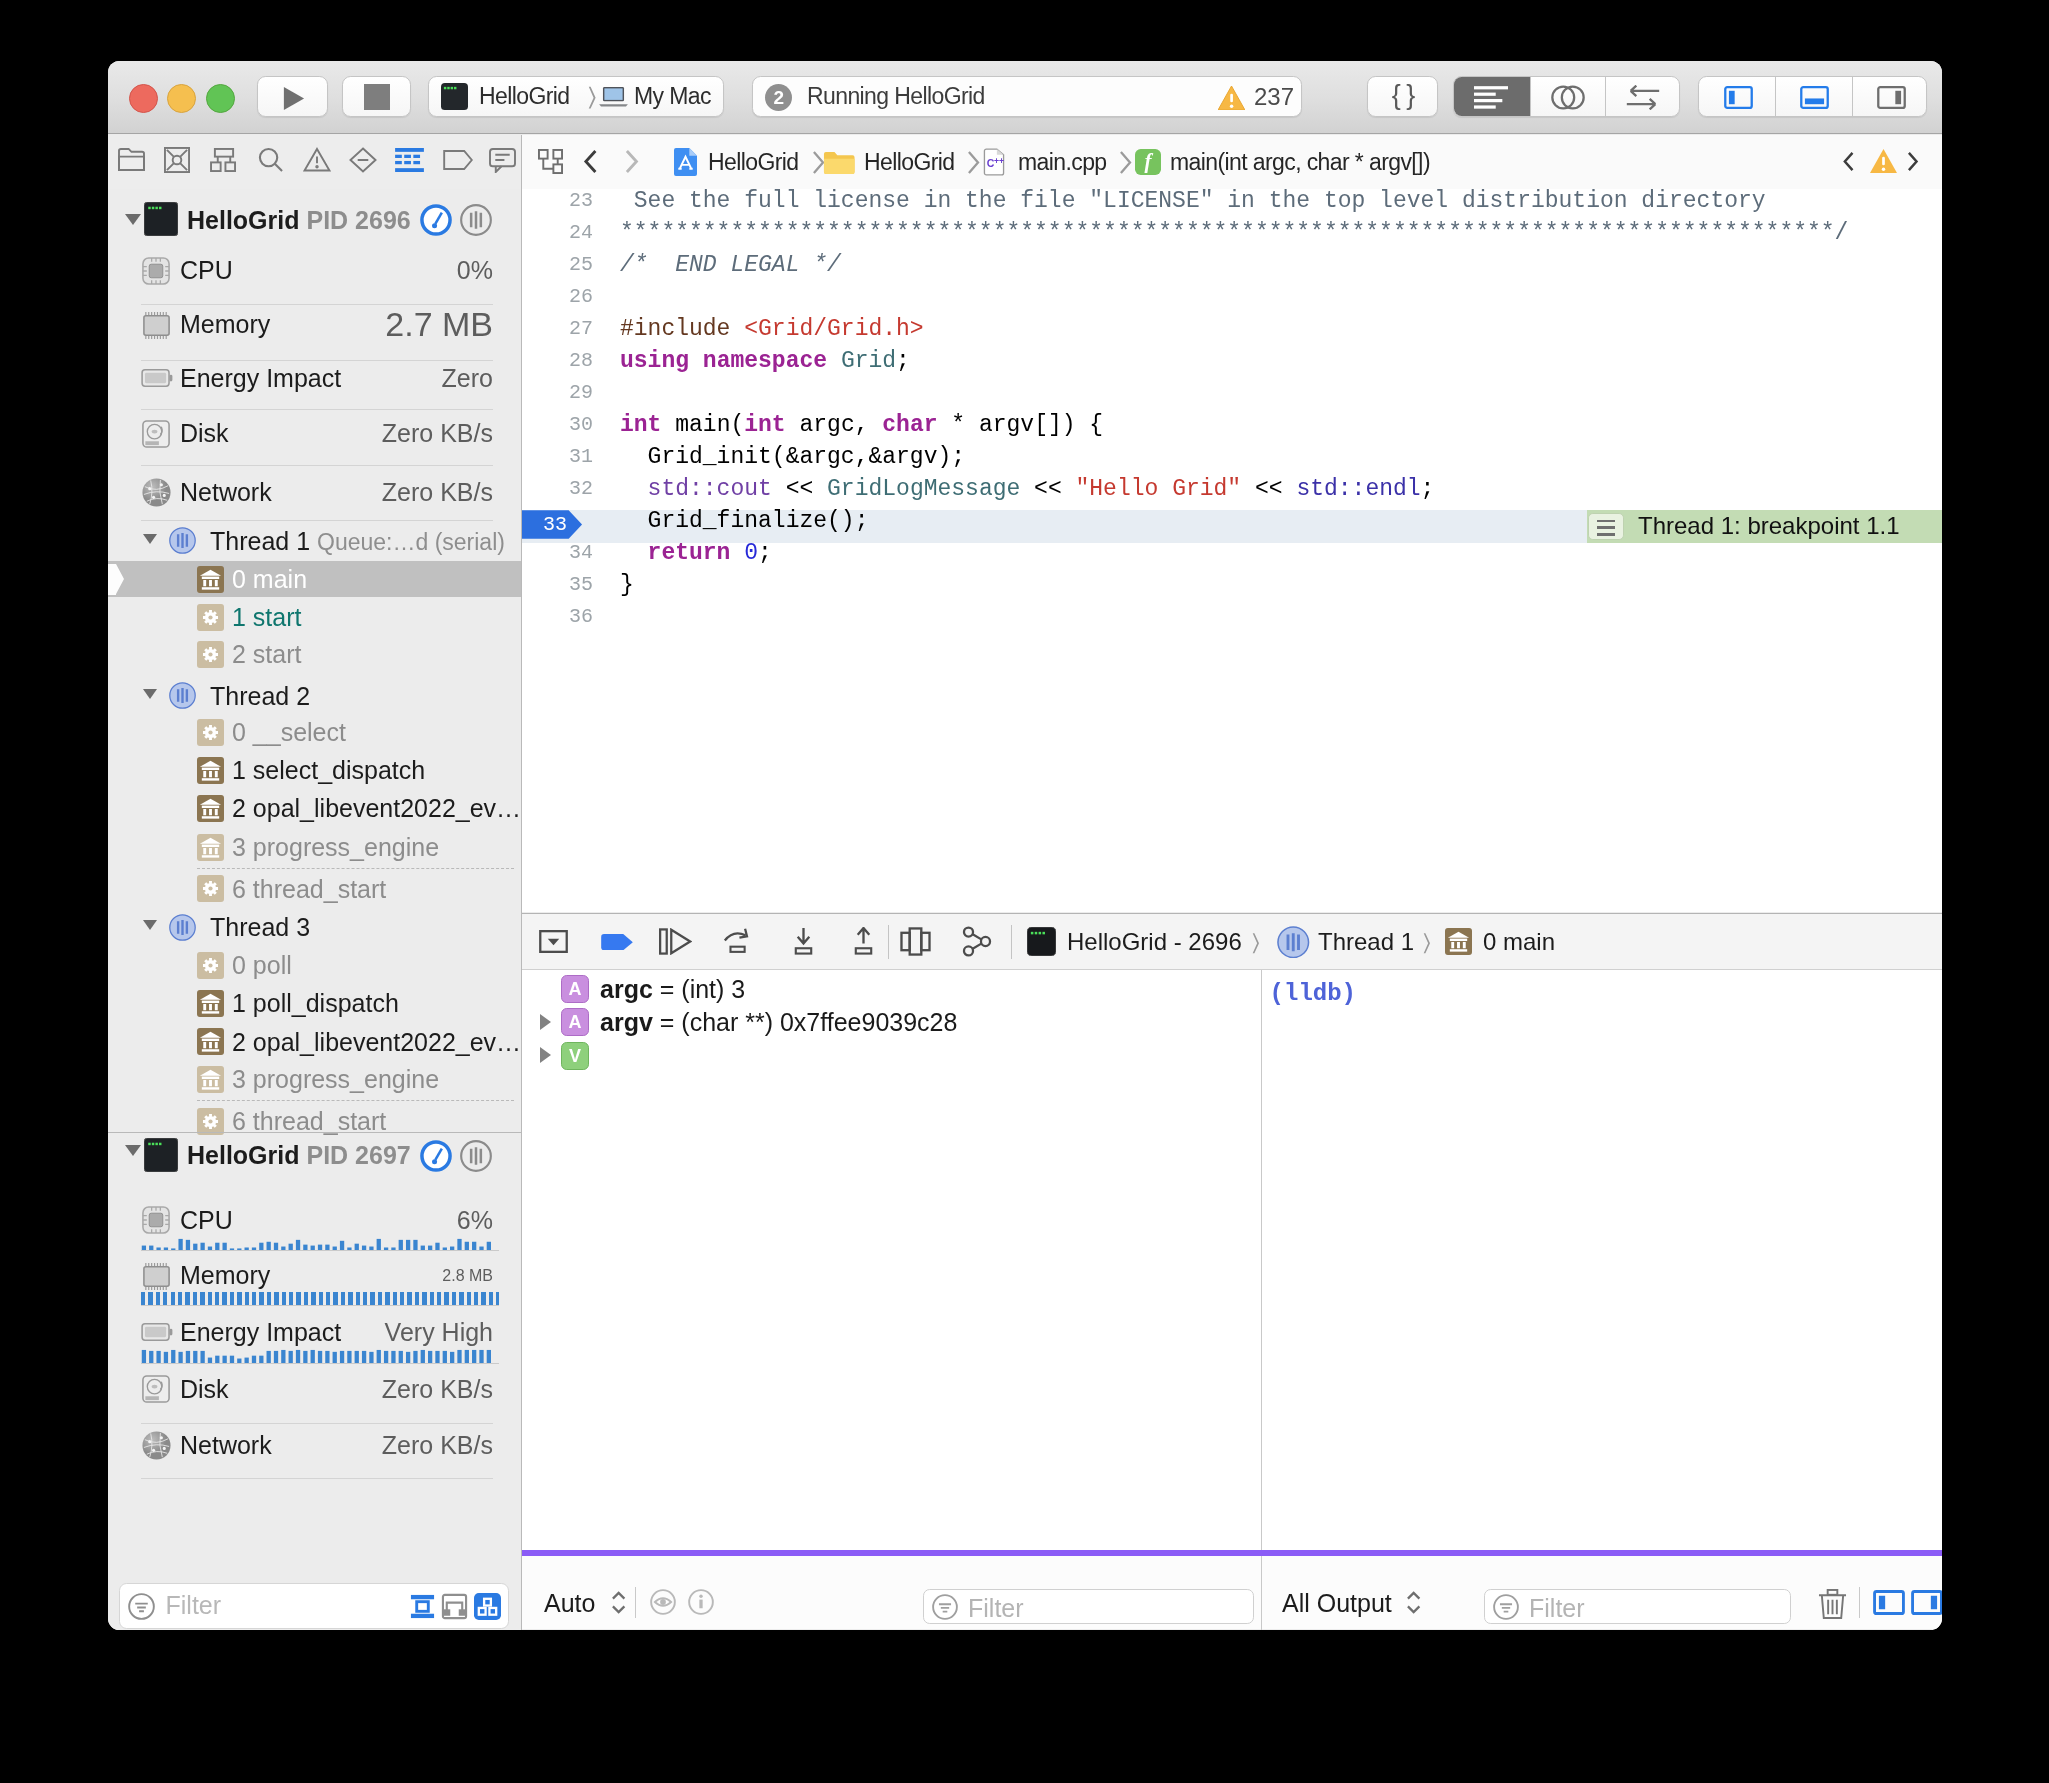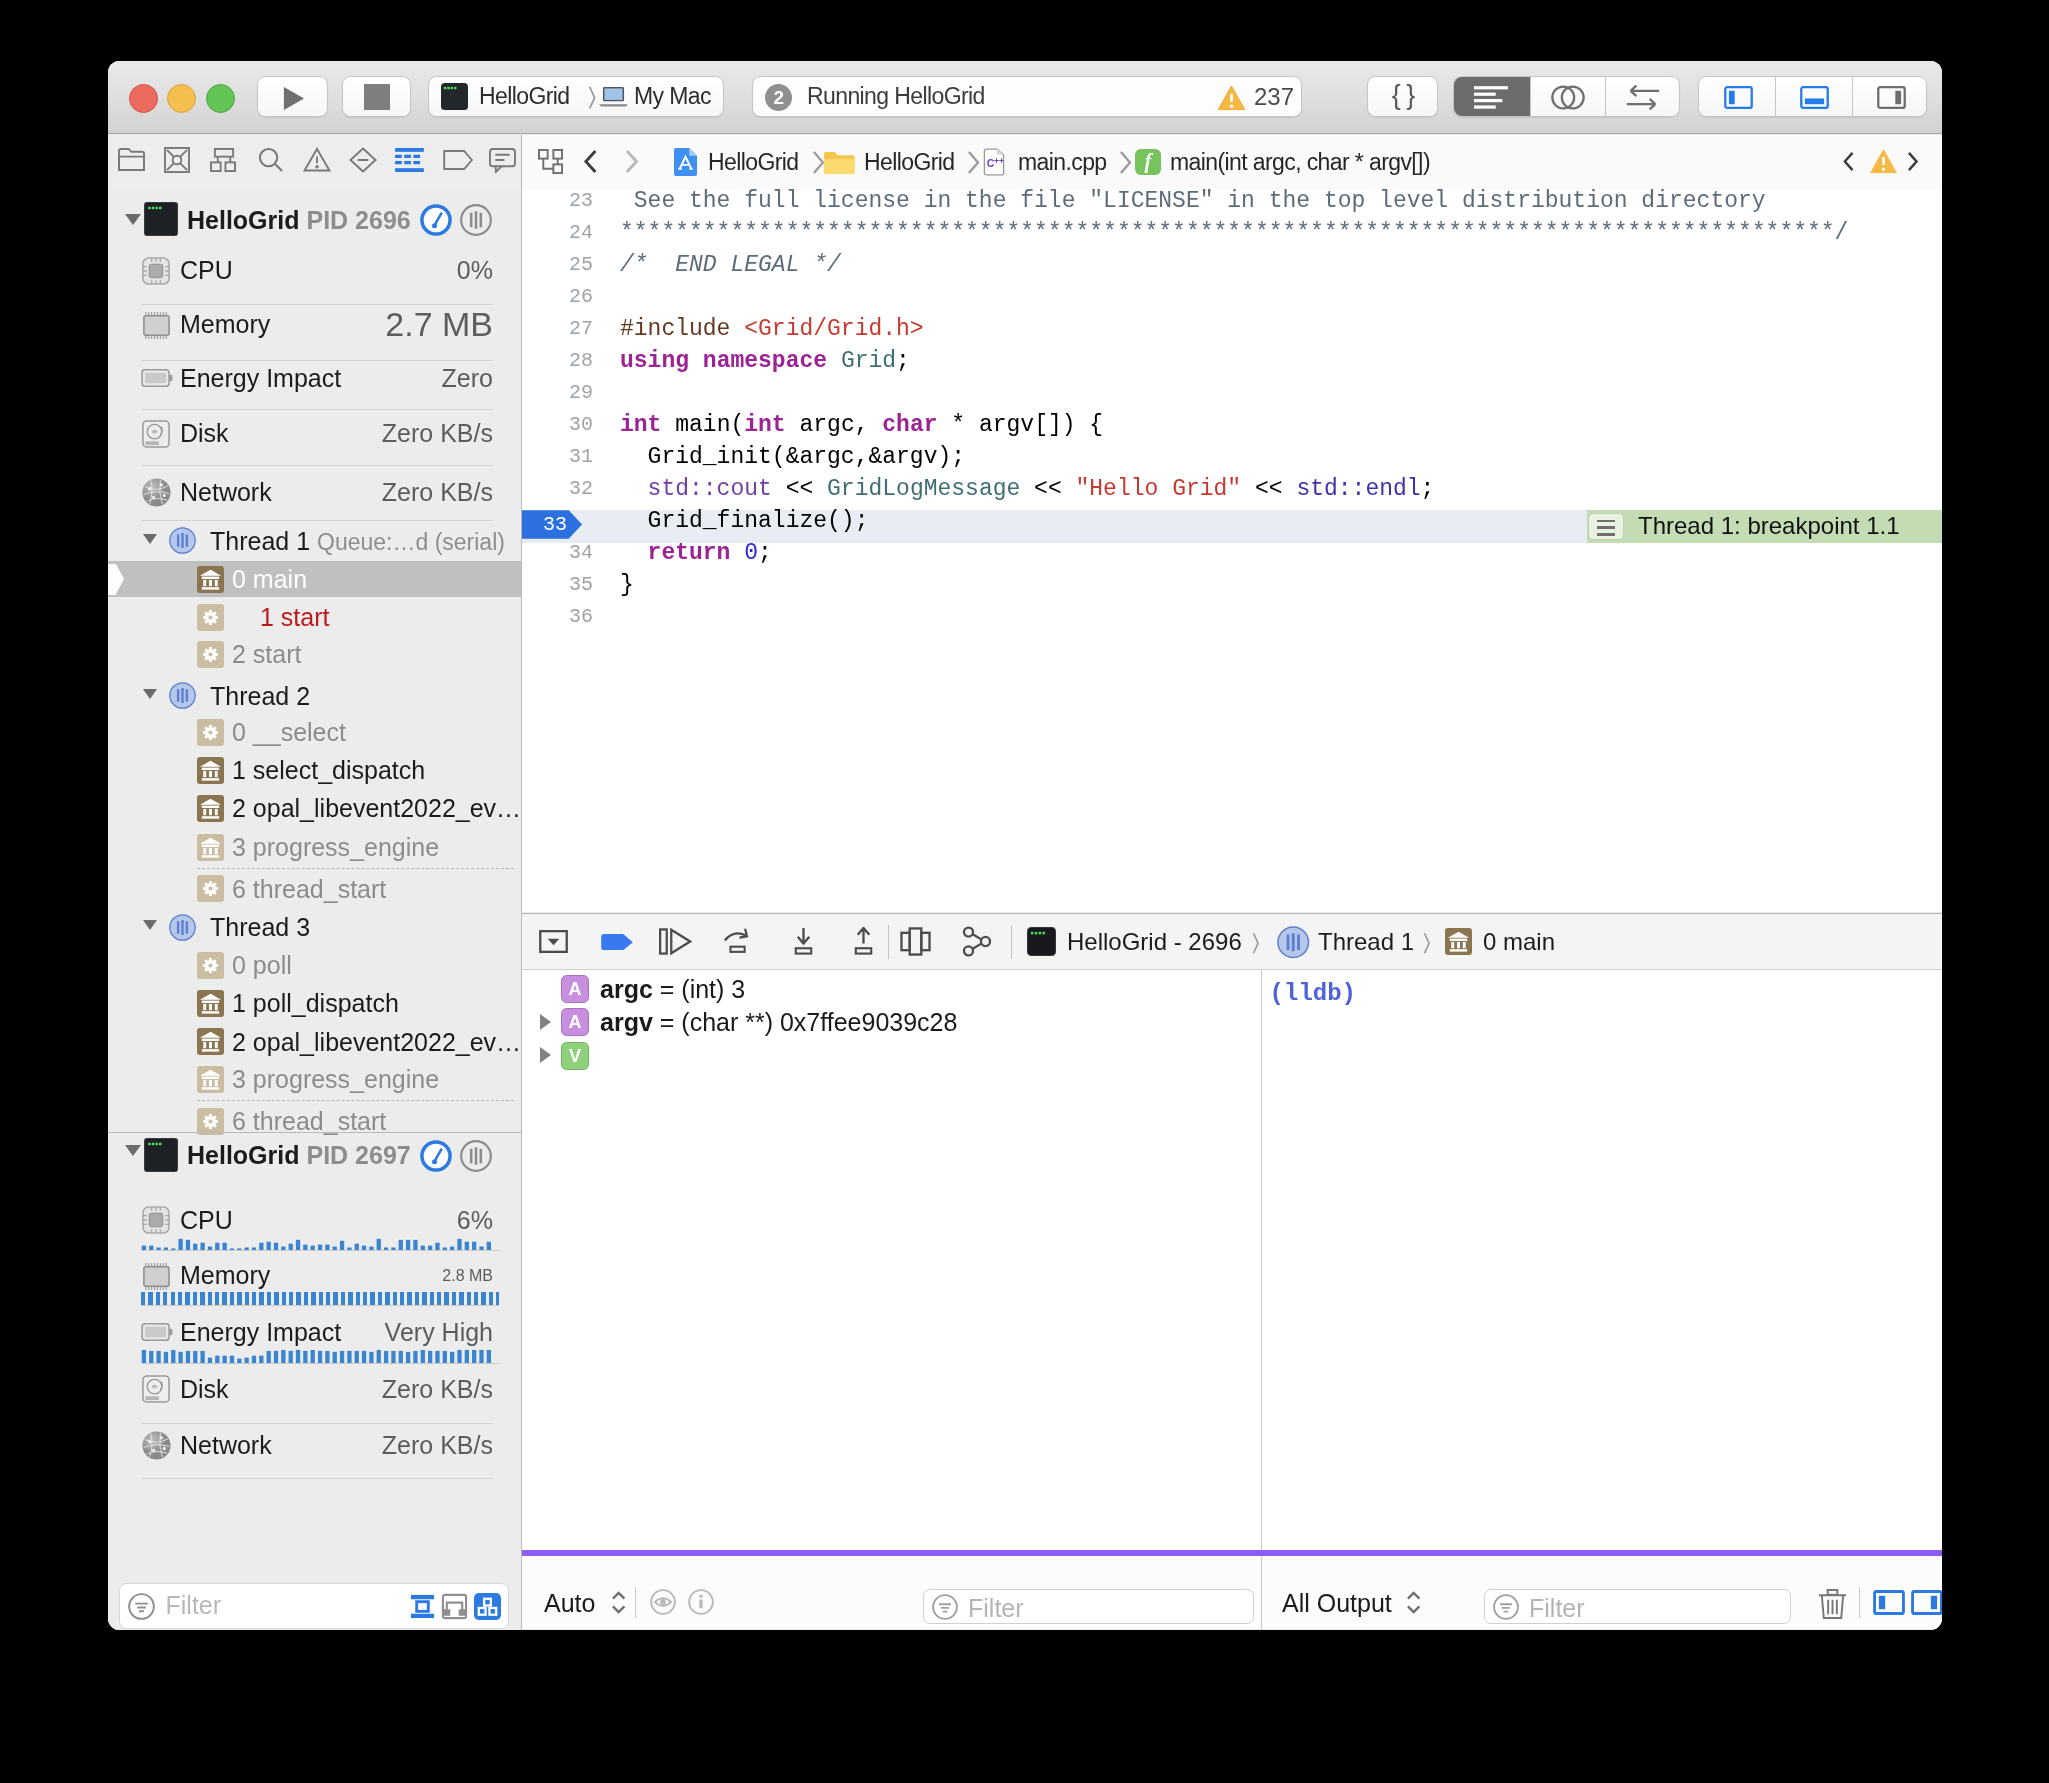--- a/index.html
+++ b/index.html
@@ -396,21 +396,21 @@
           <rect x="5" y="22" width="18" height="2.5"></rect>
         </g>
       </svg>
     <div class="a" style="left:124px;top:372px;font-size:25px;line-height:36px;color:#fff;">0 main</div>
 
     <svg class="a" style="left:89px;top:415px;" width="27" height="27" viewBox="0 0 28 28">
         <rect width="28" height="28" rx="3" fill="#cbbda2"></rect>
         <use href="#gear"></use>
         <circle cx="14" cy="14" r="2.2" fill="#cbbda2"></circle>
       </svg>
-    <div class="a" style="left:124px;top:409px;font-size:25px;line-height:38px;color:#b91c1c;margin-left:28px;">1 start</div>
+    <div class="a" style="left:124px;top:409px;font-size:25px;line-height:38px;color:#0f766e;">1 start</div>
     <svg class="a" style="left:89px;top:452px;" width="27" height="27" viewBox="0 0 28 28">
         <rect width="28" height="28" rx="3" fill="#cbbda2"></rect>
         <use href="#gear"></use>
         <circle cx="14" cy="14" r="2.2" fill="#cbbda2"></circle>
       </svg>
     <div class="a" style="left:124px;top:446px;font-size:25px;line-height:38px;color:#8c8c8c;">2 start</div>
 
     <div class="a" style="left:35px;top:500px;width:0;height:0;border-left:7.6px solid transparent;border-right:7.6px solid transparent;border-top:10.5px solid #6b6b6b;"></div>
     <svg class="a" style="left:61px;top:493px;" width="27" height="27" viewBox="0 0 34 34">
         <use href="#thr"></use>

